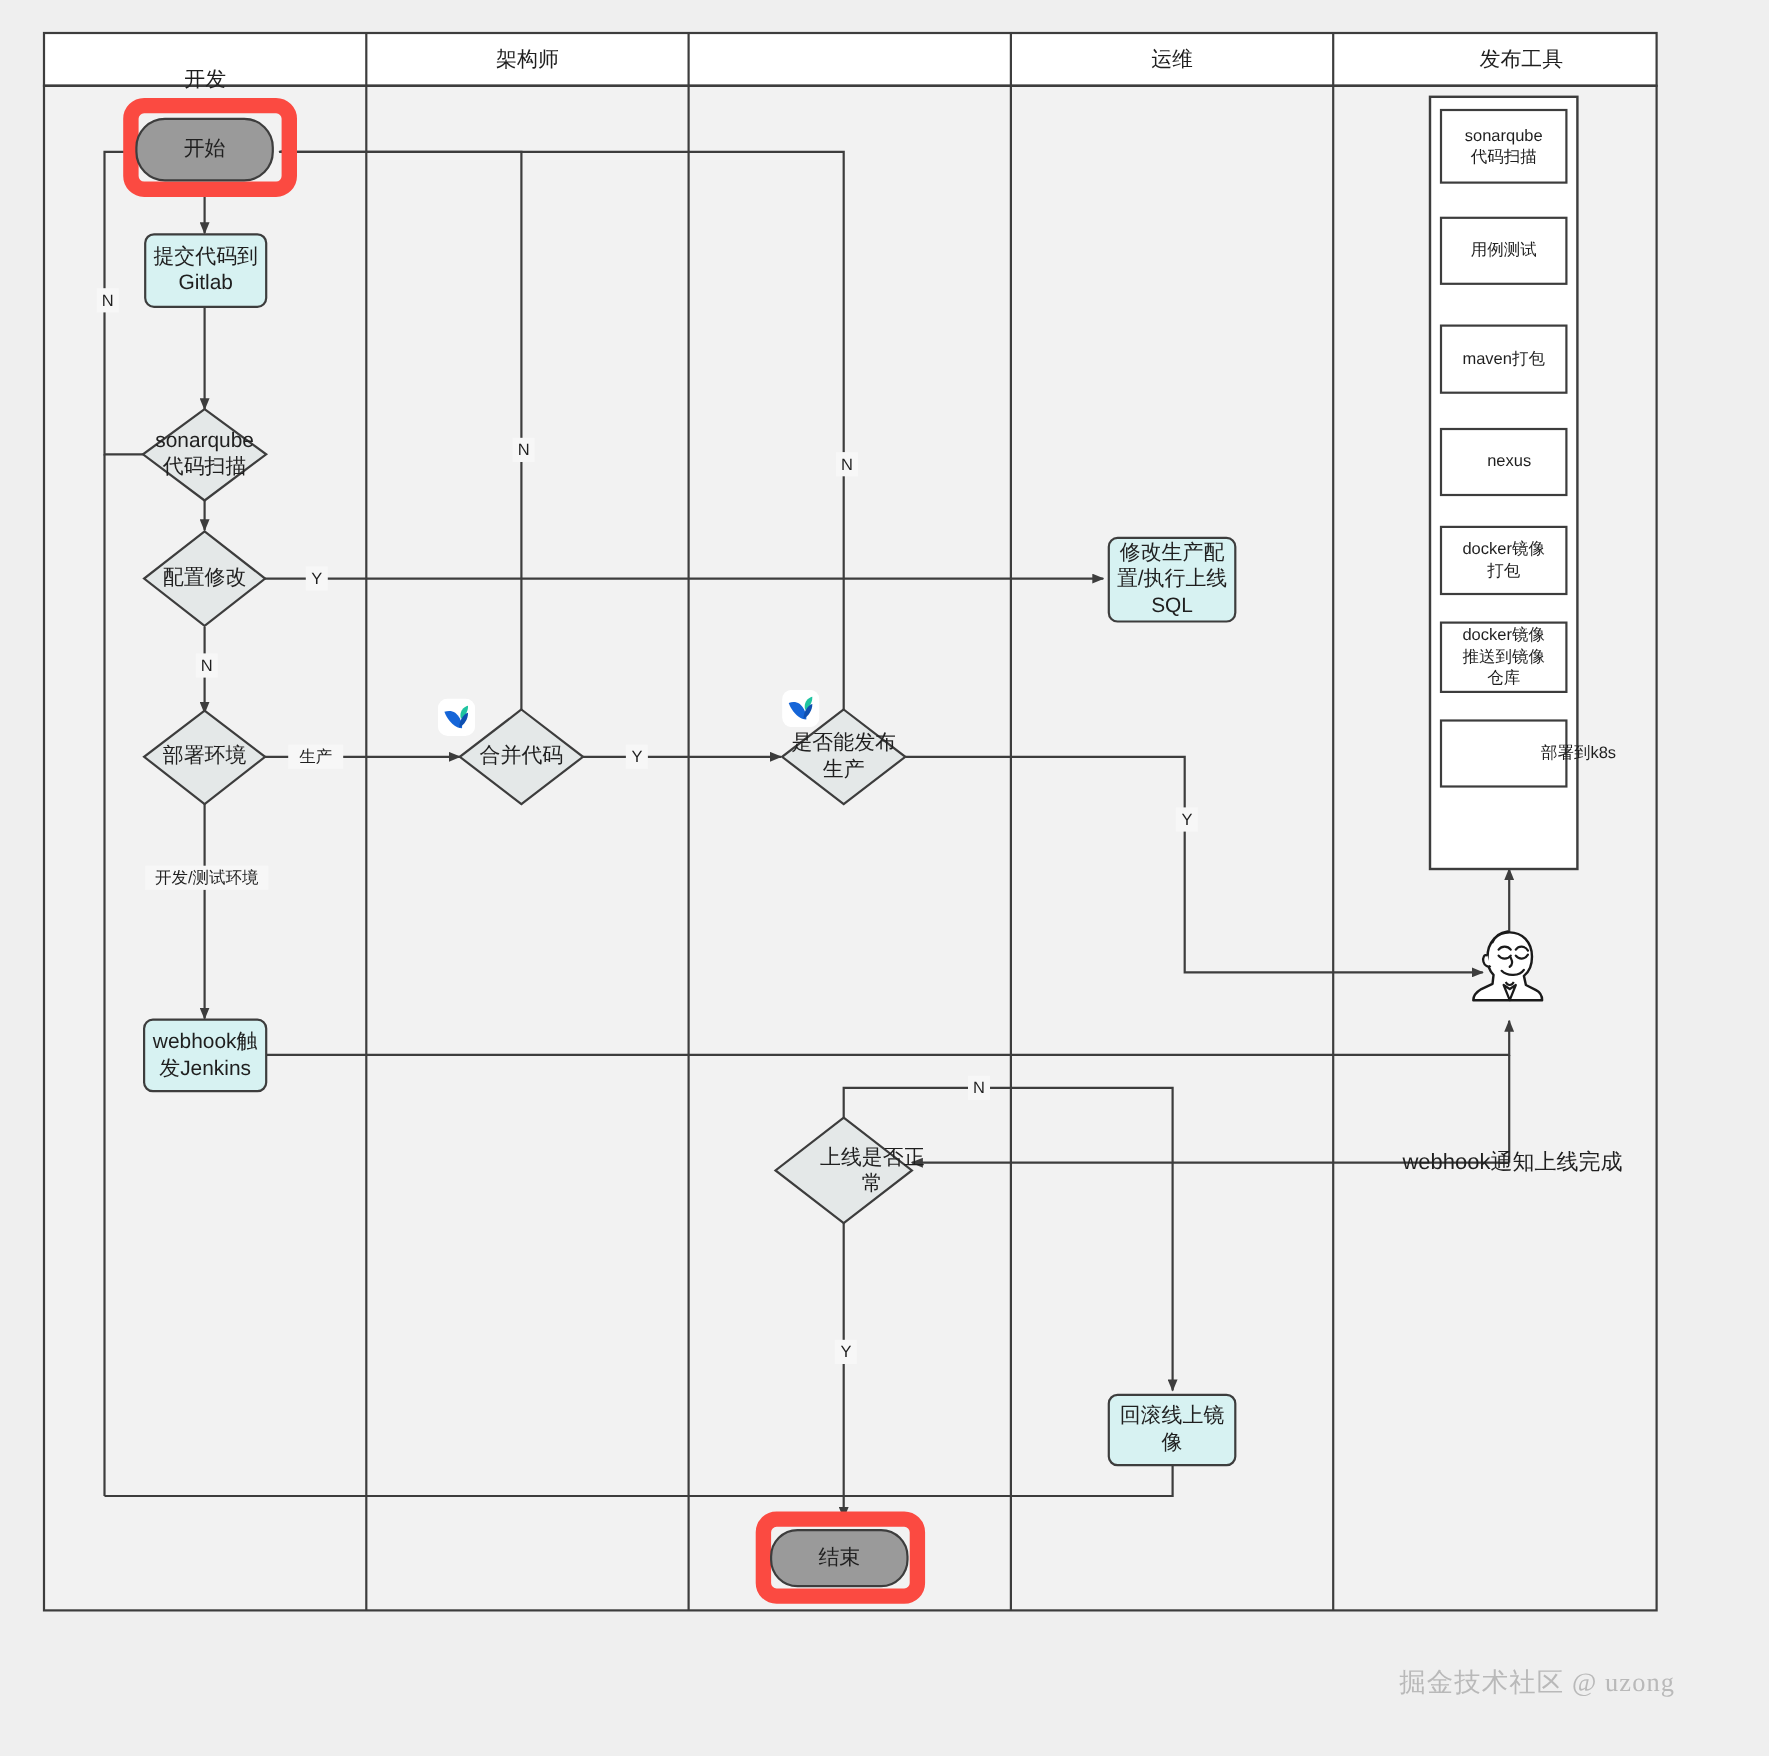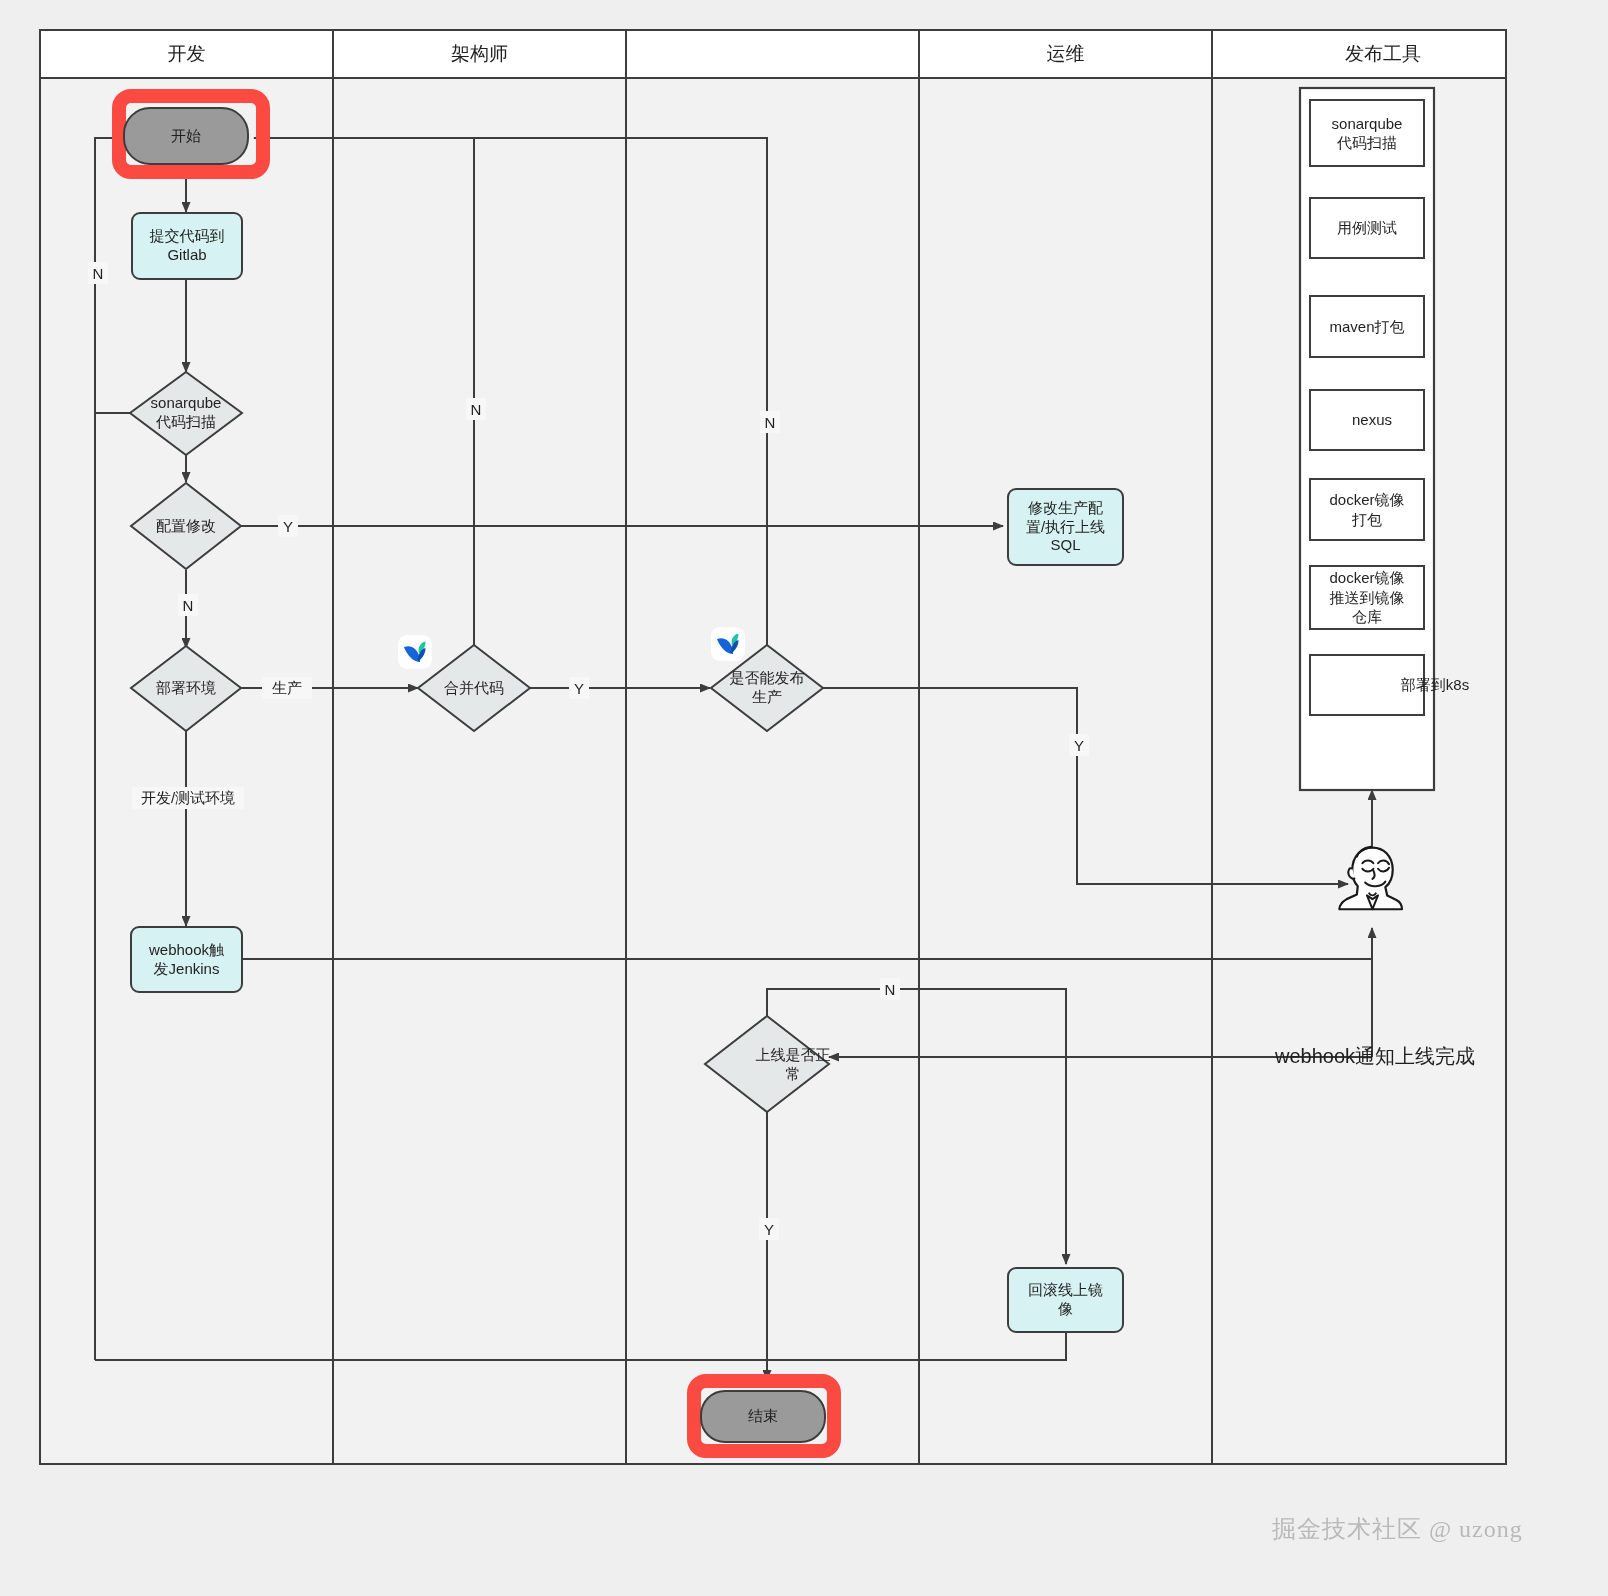--- a/index.html
+++ b/index.html
@@ -5,21 +5,21 @@
   html,body{margin:0;padding:0;background:#efefef;}
   body{width:1608px;height:1596px;position:relative;
        font-family:"Liberation Sans","DejaVu Sans",sans-serif;
        color:#1c1c1c;-webkit-font-smoothing:antialiased;}
   #stage{position:absolute;left:0;top:0;width:1608px;height:1596px;}
   svg#board{position:absolute;left:0;top:0;width:1608px;height:1596px;overflow:visible;}
 
   .nodeLabel{
     position:absolute;display:flex;align-items:center;justify-content:center;
     text-align:center;line-height:1.25;pointer-events:none;
-    font-size:15px;color:#1f1f1f;white-space:pre-line;
+    font-size:19px;color:#1f1f1f;white-space:pre-line;
   }
   .laneLabel{
     position:absolute;display:flex;align-items:center;justify-content:center;
     font-size:19px;color:#1f1f1f;
   }
   .edgeLabel{
     position:absolute;display:flex;align-items:center;justify-content:center;
     font-size:15px;color:#1f1f1f;background:#f7f7f7;padding:0 2px;
     white-space:nowrap;
   }
@@ -163,21 +163,21 @@
       <path d="M33,28 C36,32 42,32 45,28" fill="none" stroke="#1a1a1a" stroke-width="2.2" stroke-linecap="round"></path>
       <path d="M50,28 C53,32 59,32 62,27" fill="none" stroke="#1a1a1a" stroke-width="2.2" stroke-linecap="round"></path>
       <path d="M45,30 C47,34 47,37 44,39" fill="none" stroke="#1a1a1a" stroke-width="2.2" stroke-linecap="round"></path>
       <path d="M36,43 C42,49 54,48 58,42" fill="none" stroke="#1a1a1a" stroke-width="2.2" stroke-linecap="round"></path>
       <path d="M27,15 C29,9 35,5 42,4" fill="none" stroke="#1a1a1a" stroke-width="2.2" stroke-linecap="round"></path>
       <path d="M38,57 L44,72 L50,57 L44,61 Z" fill="#ffffff" stroke="#1a1a1a" stroke-width="2.2" stroke-linejoin="round"></path>
       <path d="M40,54 C42,58 46,58 48,54" fill="none" stroke="#1a1a1a" stroke-width="2"></path>
     </g>
   </svg>
 
-  <div class="laneLabel" style="left:40px;top:30px;width:293px;height:48px;">
+  <div class="laneLabel" style="left:40px;top:48px;width:293px;height:48px;">
     <span>开发</span>
   </div>
   <div class="laneLabel" style="left:333px;top:30px;width:293px;height:48px;">
     <span>架构师</span>
   </div>
   <div class="laneLabel" style="left:919px;top:30px;width:293px;height:48px;">
     <span>运维</span>
   </div>
   <div class="laneLabel" style="left:1212px;top:30px;width:342px;height:48px;">
     <span>发布工具</span>

